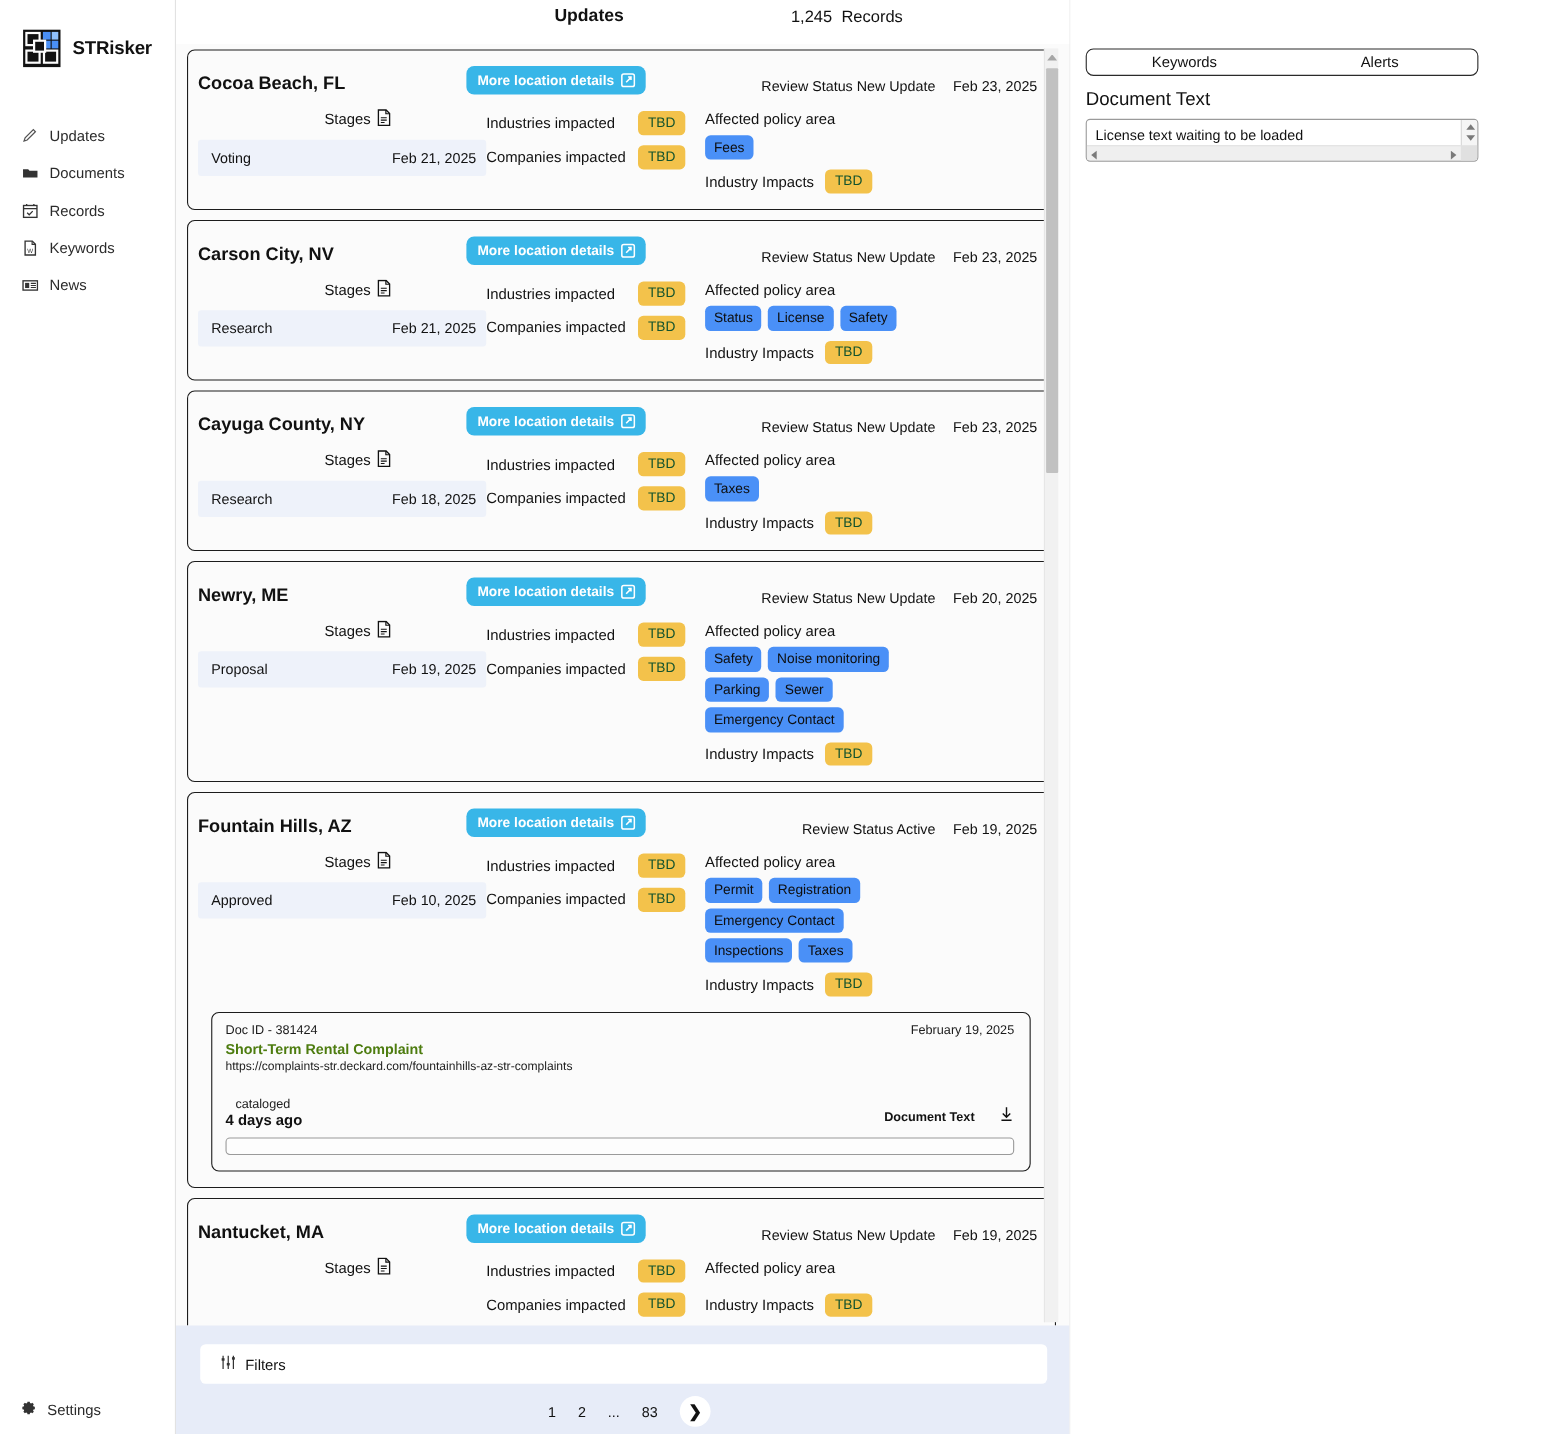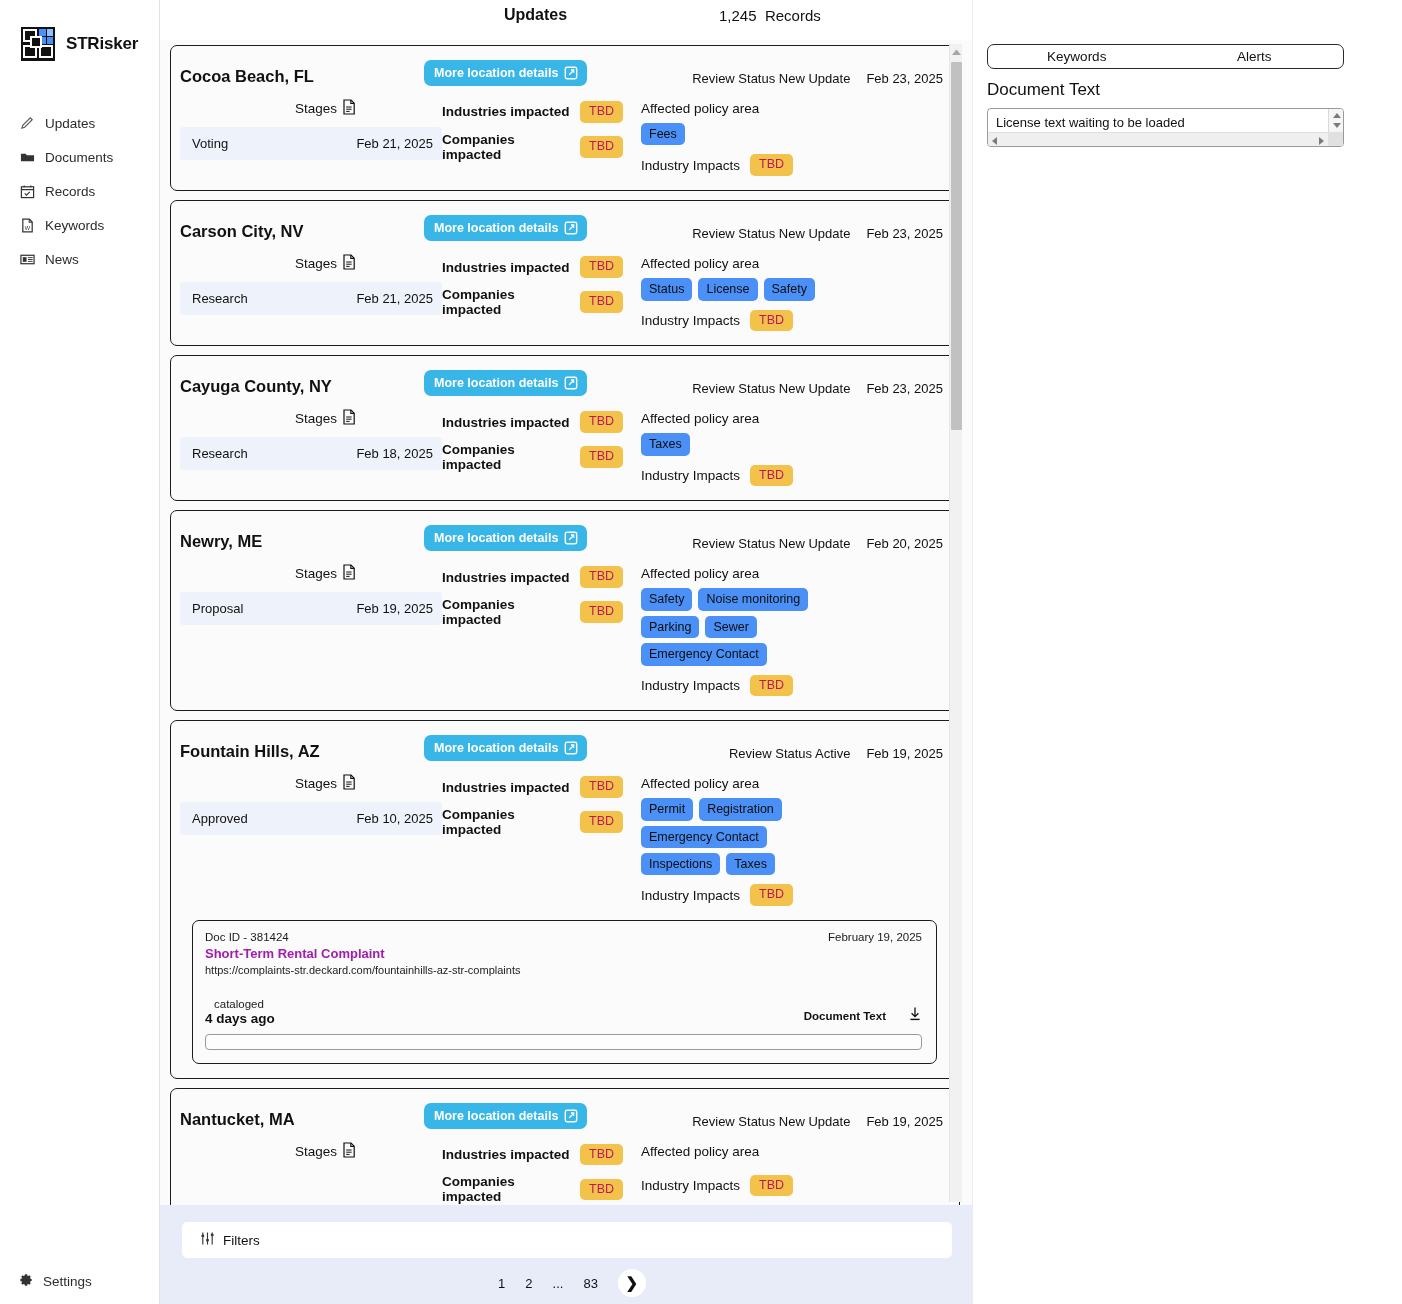--- a/index.html
+++ b/index.html
@@ -104,23 +104,23 @@
     height: 33px; display: flex; align-items: center;
     justify-content: space-between; padding: 0 9px 0 12px;
     font-size: 13px; color: #111;
   }
 
   .col-impacted { width: 192px; padding-top: 2px; }
   .impact-row {
     display: flex; align-items: center; justify-content: flex-start;
     gap: 10px; margin-bottom: 9px; font-size: 13.5px; color: #111;
   }
-  .impact-row .lbl { width: 128px; font-weight: bold; }
+  .impact-row .lbl { width: 128px; }
   .pill-tbd {
-    background: #f3c24b; color: #be185d; border-radius: 5px;
+    background: #f3c24b; color: #14532d; border-radius: 5px;
     padding: 4px 9px; font-size: 12.5px; line-height: 1.1;
   }
 
   .col-policy { padding-left: 7px; padding-top: 2px; flex: 1; }
   .policy-hdr { font-size: 13.5px; color: #111; margin-bottom: 7px; }
   .tags { display: flex; flex-wrap: wrap; gap: 5px 6px; max-width: 210px; }
   .tag {
     background: #4a90f7; color: #0e0e0e; border-radius: 5px;
     padding: 4px 8px; font-size: 12.5px; line-height: 1.15; cursor: pointer;
   }
@@ -132,21 +132,21 @@
   
   .doc-card {
     border: 1px solid #1c1c1c; border-radius: 7px;
     margin: 14px 6px 0 12px; padding: 10px 14px 12px 12px;
     background: #fbfbfb; position: relative;
   }
   .doc-line1 { display: flex; justify-content: space-between; font-size: 11.5px; color: #1a1a1a; }
   .doc-line2 { display: flex; align-items: baseline; margin-top: 2px; }
   .doc-type { color: #2f6fd0; font-size: 14.5px; }
   .doc-stat { margin-left: 170px; font-size: 12px; color: #333; }
-  .doc-title { font-weight: 700; font-size: 13px; color: #a21caf; margin-top: 3px; }
+  .doc-title { font-weight: 700; font-size: 13px; color: #4d7c0f; margin-top: 3px; }
   .doc-url { font-size: 11px; color: #222; margin-top: 3px; }
   .doc-foot { display: flex; align-items: flex-end; margin-top: 22px; }
   .doc-cat { font-size: 11.5px; color: #222; margin-left: 9px; }
   .doc-ago { font-weight: 700; font-size: 13.5px; color: #111; margin-top: 1px; }
   .doc-right { margin-left: auto; display: flex; align-items: center; gap: 22px; }
   .doc-text-lbl { font-weight: 700; font-size: 11.5px; color: #111; }
   .doc-input {
     margin-top: 8px; height: 16px; border: 1px solid #9a9a9a;
     border-radius: 4px; background: #fdfdfd; width: 100%;
   }

